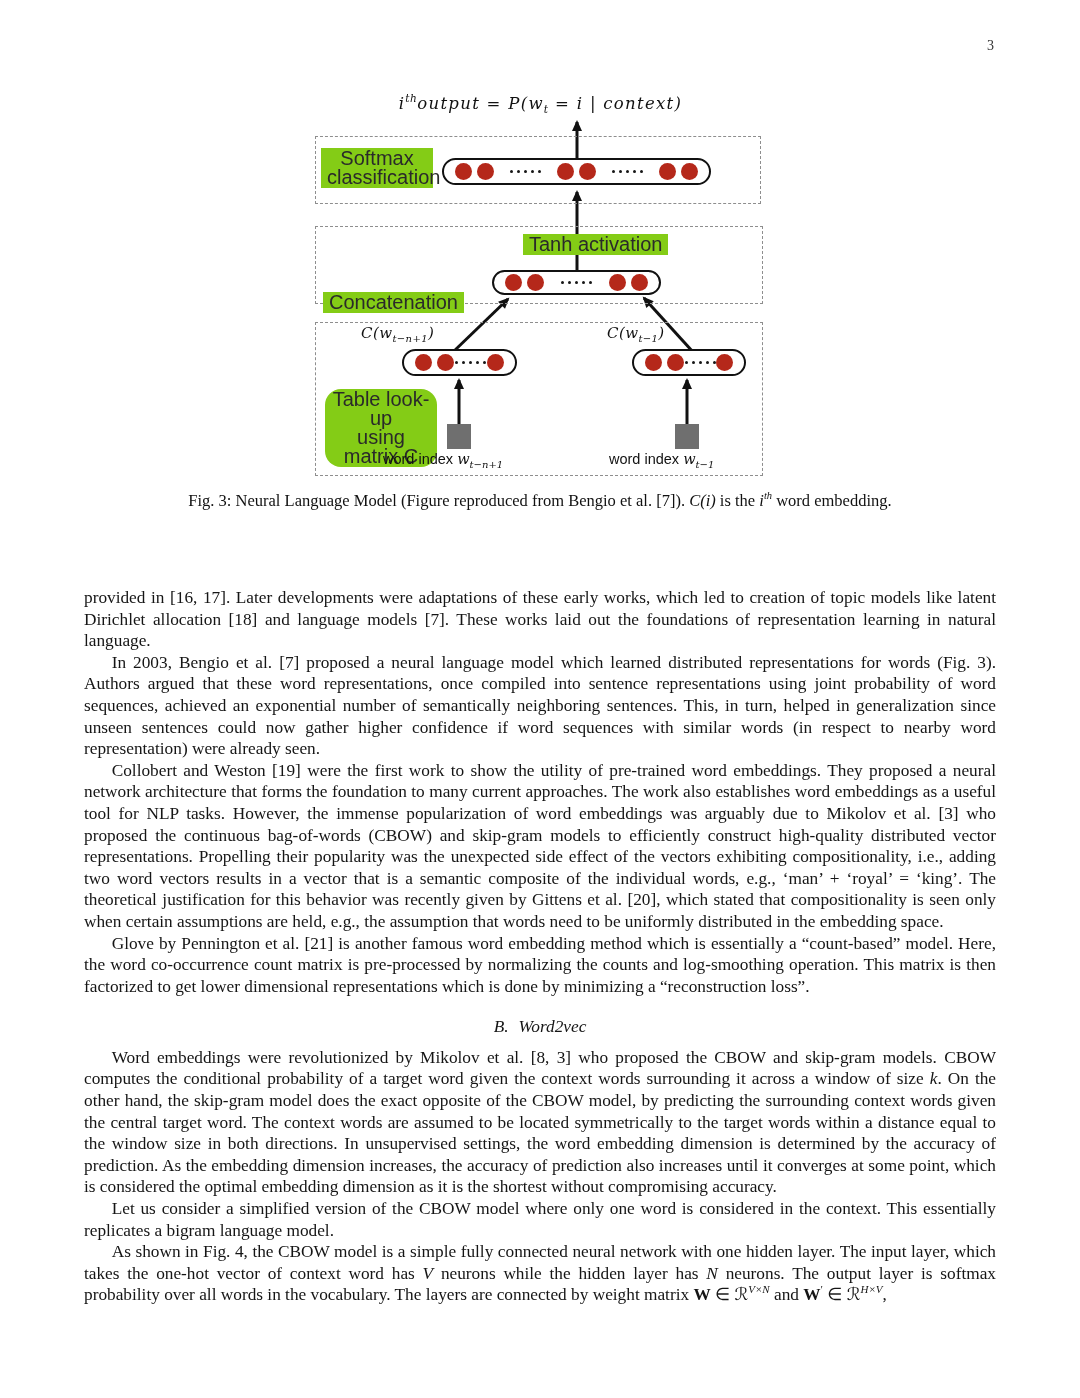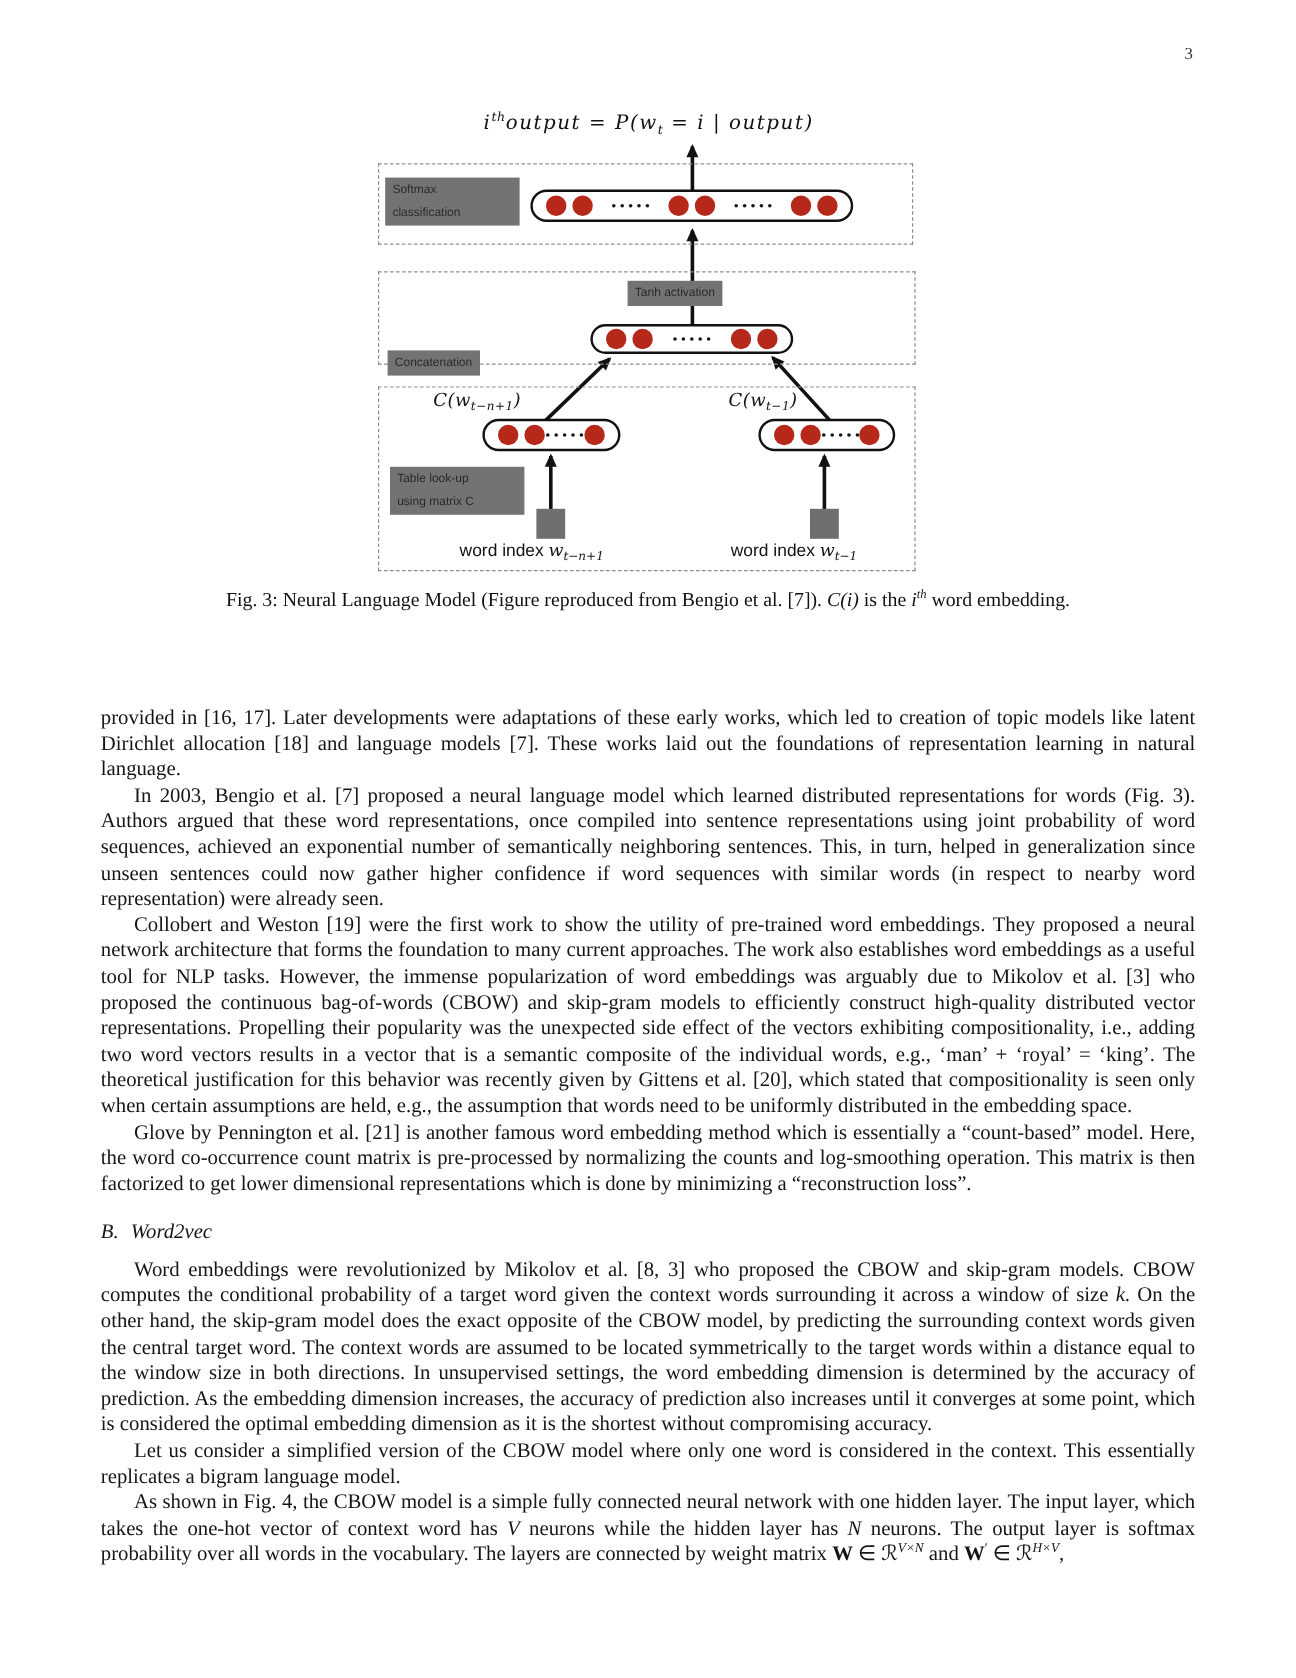--- a/index.html
+++ b/index.html
@@ -15,26 +15,26 @@
   .fig-svg { position:absolute; left:0; top:0; width:455px; height:400px; }
   .formula { position:absolute; left:0; top:4px; width:100%; text-align:center;
              font-family:"DejaVu Serif", serif; font-style:italic; font-size:16.5px;
              letter-spacing:1.3px; color:#111; }
   .formula sup { font-size:10.5px; letter-spacing:0.5px; }
   .formula sub { font-size:10.5px; letter-spacing:0.5px; }
   .dashedbox { position:absolute; border:1.4px dashed #8e8e8e; background:transparent; }
   .box-softmax { left:2px;  top:48px;  width:444px; height:66px; }
   .box-concat  { left:2px;  top:138px; width:446px; height:76px; }
   .box-lookup  { left:2px;  top:234px; width:446px; height:152px; }
-  .figlabel { position:absolute; background:#737373; color:#2a2a2a; 
-              font-size:10px; line-height:19px; padding:1px 6px; }
+  .figlabel { position:absolute; background:#84cc16; color:#2a2a2a; text-align:center;
+              font-size:20px; line-height:19px; padding:1px 6px; }
   .lbl-softmax { left:8px;   top:60px;  width:100px; }
   .lbl-tanh    { left:210px; top:146px; }
   .lbl-concat  { left:10px;  top:204px; }
-  .lbl-lookup  { left:12px;  top:301px; width:100px; }
+  .lbl-lookup  { left:12px;  top:301px; width:100px;border-radius:16px; }
   .pill { position:absolute; background:#fff; border:2.5px solid #111; border-radius:14px;
           display:flex; align-items:center; justify-content:space-between; padding:0 11px; }
   .pill-softmax { left:129px; top:70px;  width:243px; height:23px; }
   .pill-concat  { left:179px; top:182px; width:143px; height:21px; }
   .pill-embed-l { left:89px;  top:261px; width:89px;  height:23px; }
   .pill-embed-r { left:319px; top:261px; width:88px;  height:23px; }
   .node { width:17px; height:17px; border-radius:50%; background:#b5281a; flex:0 0 auto; }
   .dotgroup { display:flex; gap:4px; flex:0 0 auto; }
   .dot { width:3px; height:3px; border-radius:50%; background:#161616; }
   .pairgap { display:flex; gap:5px; }
@@ -56,21 +56,21 @@
              font-size:16.5px; color:#111; }
   .caption .it { font-style:italic; }
   .caption sup { font-size:10.5px; font-style:italic; }
 
   
   .body-text { position:absolute; left:84px; top:547px; width:912px;
                font-size:17.3px; line-height:21.6px; text-align:justify; color:#151515;margin-top:40px; }
   .body-text p { margin:0; text-indent:1.6em; }
   .body-text p.noindent { text-indent:0; }
   .sec-heading { margin:19px 0 9px 0 !important; font-style:italic; text-indent:0 !important;
-                 text-align:left; }
+                 text-align:center; }
   .sec-heading .sp { display:inline-block; width:10px; }
   .it { font-style:italic; }
   .bf { font-weight:bold; }
   .body-text sup { font-size:11px; line-height:0; }
   .body-text sup.it { font-style:italic; }
 </style>
 </head>
 <body>
 
 <div class="page">
@@ -92,21 +92,21 @@
 
       <line x1="140" y1="264" x2="195" y2="211" stroke="#111" stroke-width="3" marker-end="url(#ah)"></line>
 
       <line x1="380" y1="264" x2="331" y2="210" stroke="#111" stroke-width="3" marker-end="url(#ah)"></line>
 
       <line x1="146" y1="338" x2="146" y2="292" stroke="#111" stroke-width="3" marker-end="url(#ah)"></line>
 
       <line x1="374" y1="338" x2="374" y2="292" stroke="#111" stroke-width="3" marker-end="url(#ah)"></line>
     </svg>
 
-    <div class="formula"><span>i</span><sup>th</sup><span>output = P(w</span><sub>t</sub><span> = i | output)</span></div>
+    <div class="formula"><span>i</span><sup>th</sup><span>output = P(w</span><sub>t</sub><span> = i | context)</span></div>
 
     <div class="dashedbox box-softmax"></div>
     <div class="dashedbox box-concat"></div>
     <div class="dashedbox box-lookup"></div>
 
     <div class="figlabel lbl-softmax">
       <div>Softmax</div>
       <div>classification</div>
     </div>
     <div class="figlabel lbl-tanh">Tanh activation</div>

